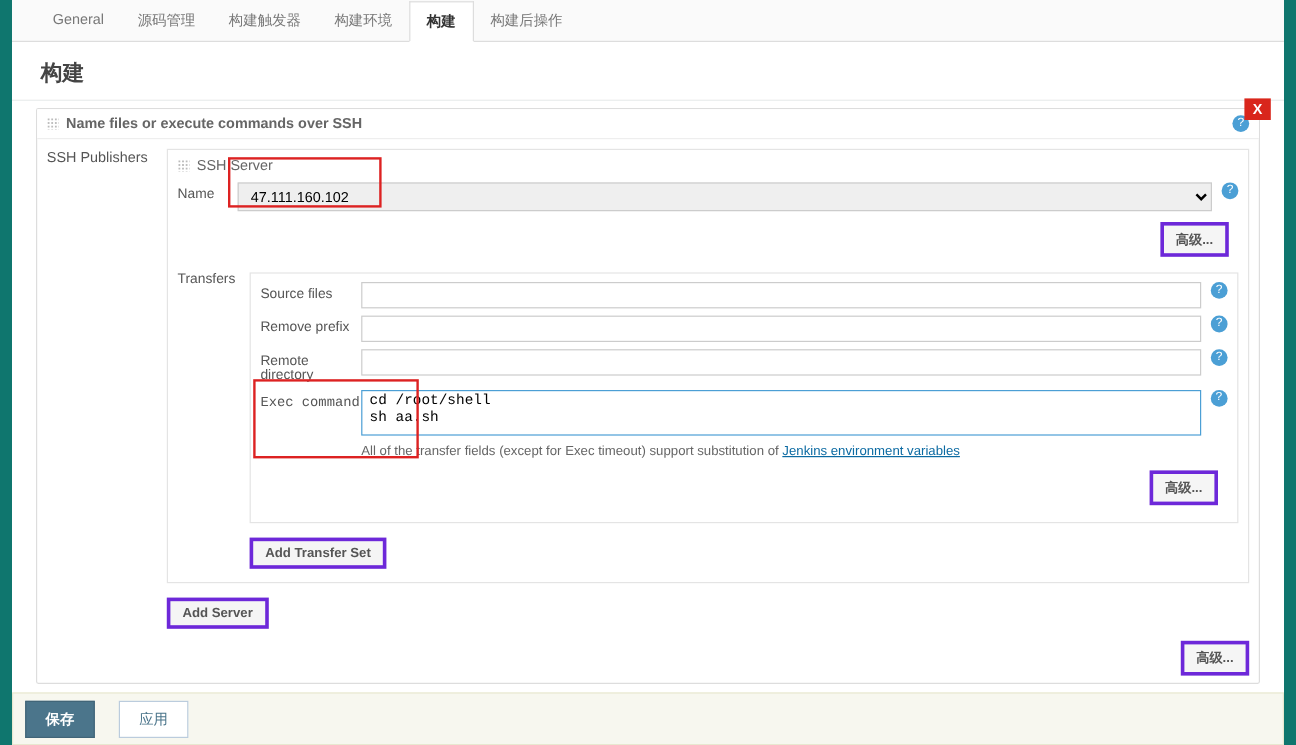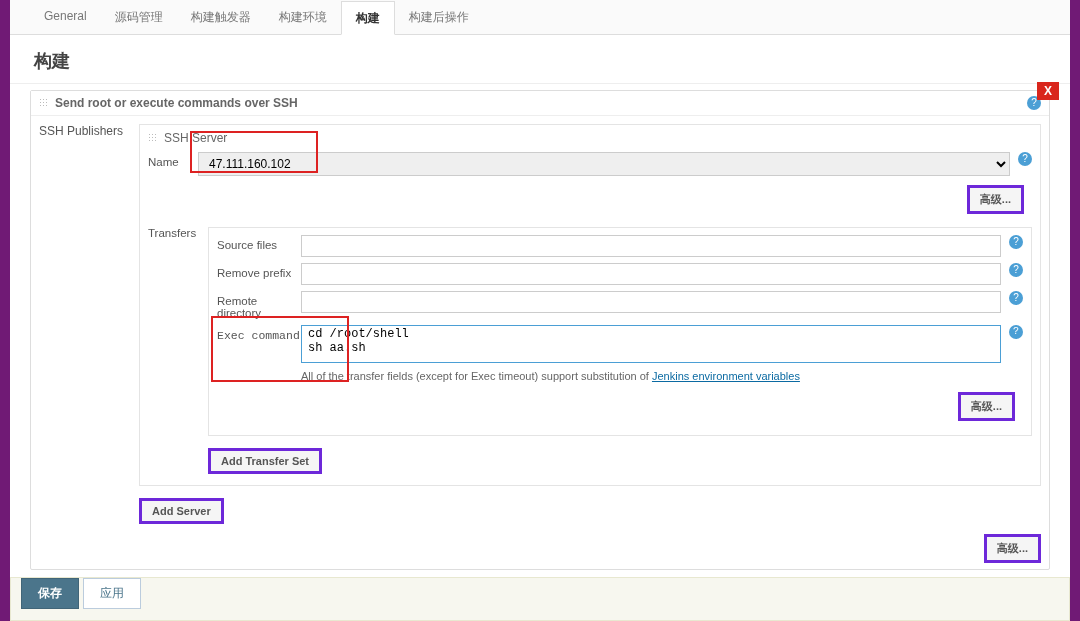--- a/index.html
+++ b/index.html
@@ -3,21 +3,21 @@
 <meta charset="utf-8">
 <style>
   * { box-sizing: border-box; }
   body {
     margin: 0;
     font-family: Arial, "Microsoft YaHei", sans-serif;
     font-size: 12px;
     color: #333;
     background: #fff;
   }
-  .page { width: 1080px; height: 621px; position: relative; background: #701a75; }
+  .page { width: 1080px; height: 621px; position: relative; background: #0f766e; }
 
   .tabs {
     display: flex;
     border-bottom: 1px solid #ddd;
     background: #fafafa;
     padding: 0 20px;
     margin: 0 10px;
   }
   .tab {
     padding: 8px 14px 7px;
@@ -144,23 +144,23 @@
   .note { color:#666; font-size:11px; padding:4px 0; }
   .note a { color:#0b6aa2; text-decoration:underline; }
 
   .footer-bar {
     position:absolute;
     left:10px; right:10px; bottom:0;
     height:44px;
     border:1px solid #e8e8d0;
     background:#f7f7ef;
     display:flex;
-    align-items:flex-start;
+    align-items:center;
     padding:0 10px;
-    gap:4px;
+    gap:20px;
   }
   .btn-primary {
     background:#4b758b;
     color:#fff;
     border:1px solid #416578;
     padding:6px 16px;
     cursor:pointer;
     font-weight:bold;
     font-size:12px;
   }
@@ -188,21 +188,21 @@
   </div>
 
   <div class="section-title">构建</div>
 
   <div class="content">
     <div class="card">
       <div class="close-x">X</div>
 
       <div class="card-header">
         <span class="drag-dots"></span>
-        <span class="card-header-title">Send root or execute commands over SSH</span>
+        <span class="card-header-title">Name files or execute commands over SSH</span>
         <span class="help-q help-right">?</span>
       </div>
 
       <div class="body-row">
         <div class="row-label">SSH Publishers</div>
         <div style="flex:1; position:relative;">
 
           <div class="inner-panel" style="position:relative;">
             <div class="inner-panel-header">
               <span class="drag-dots"></span>

